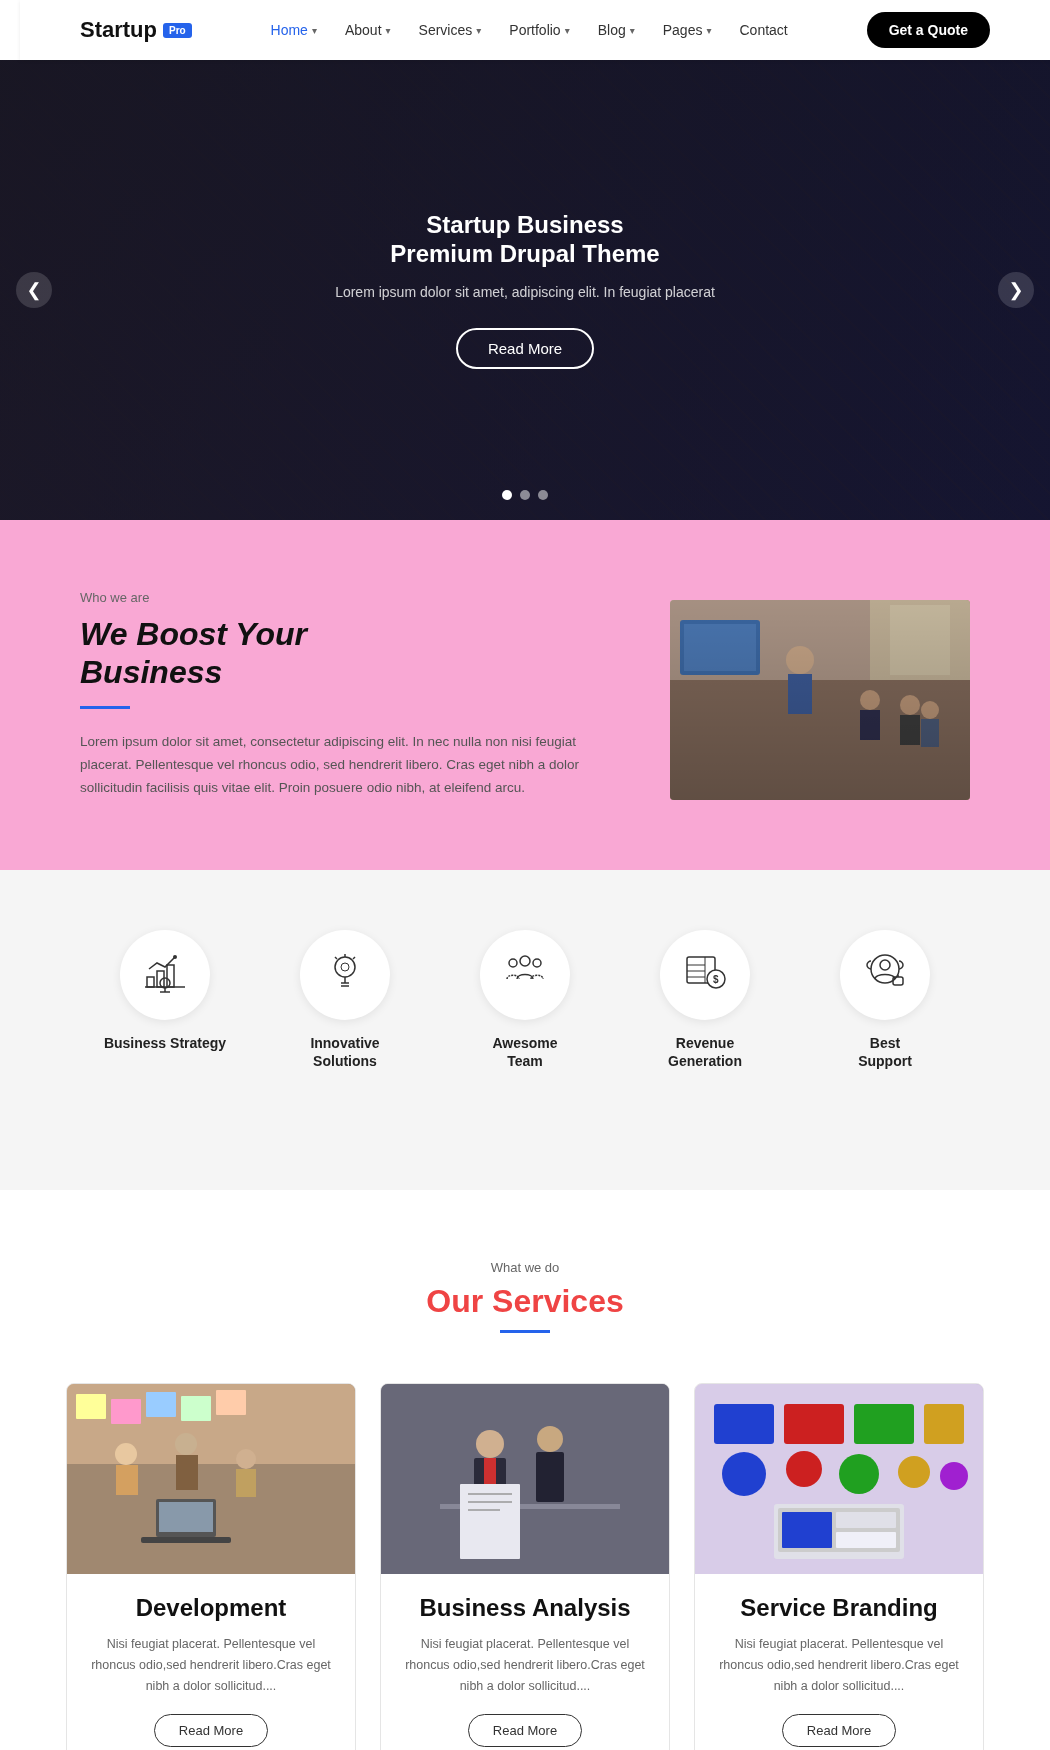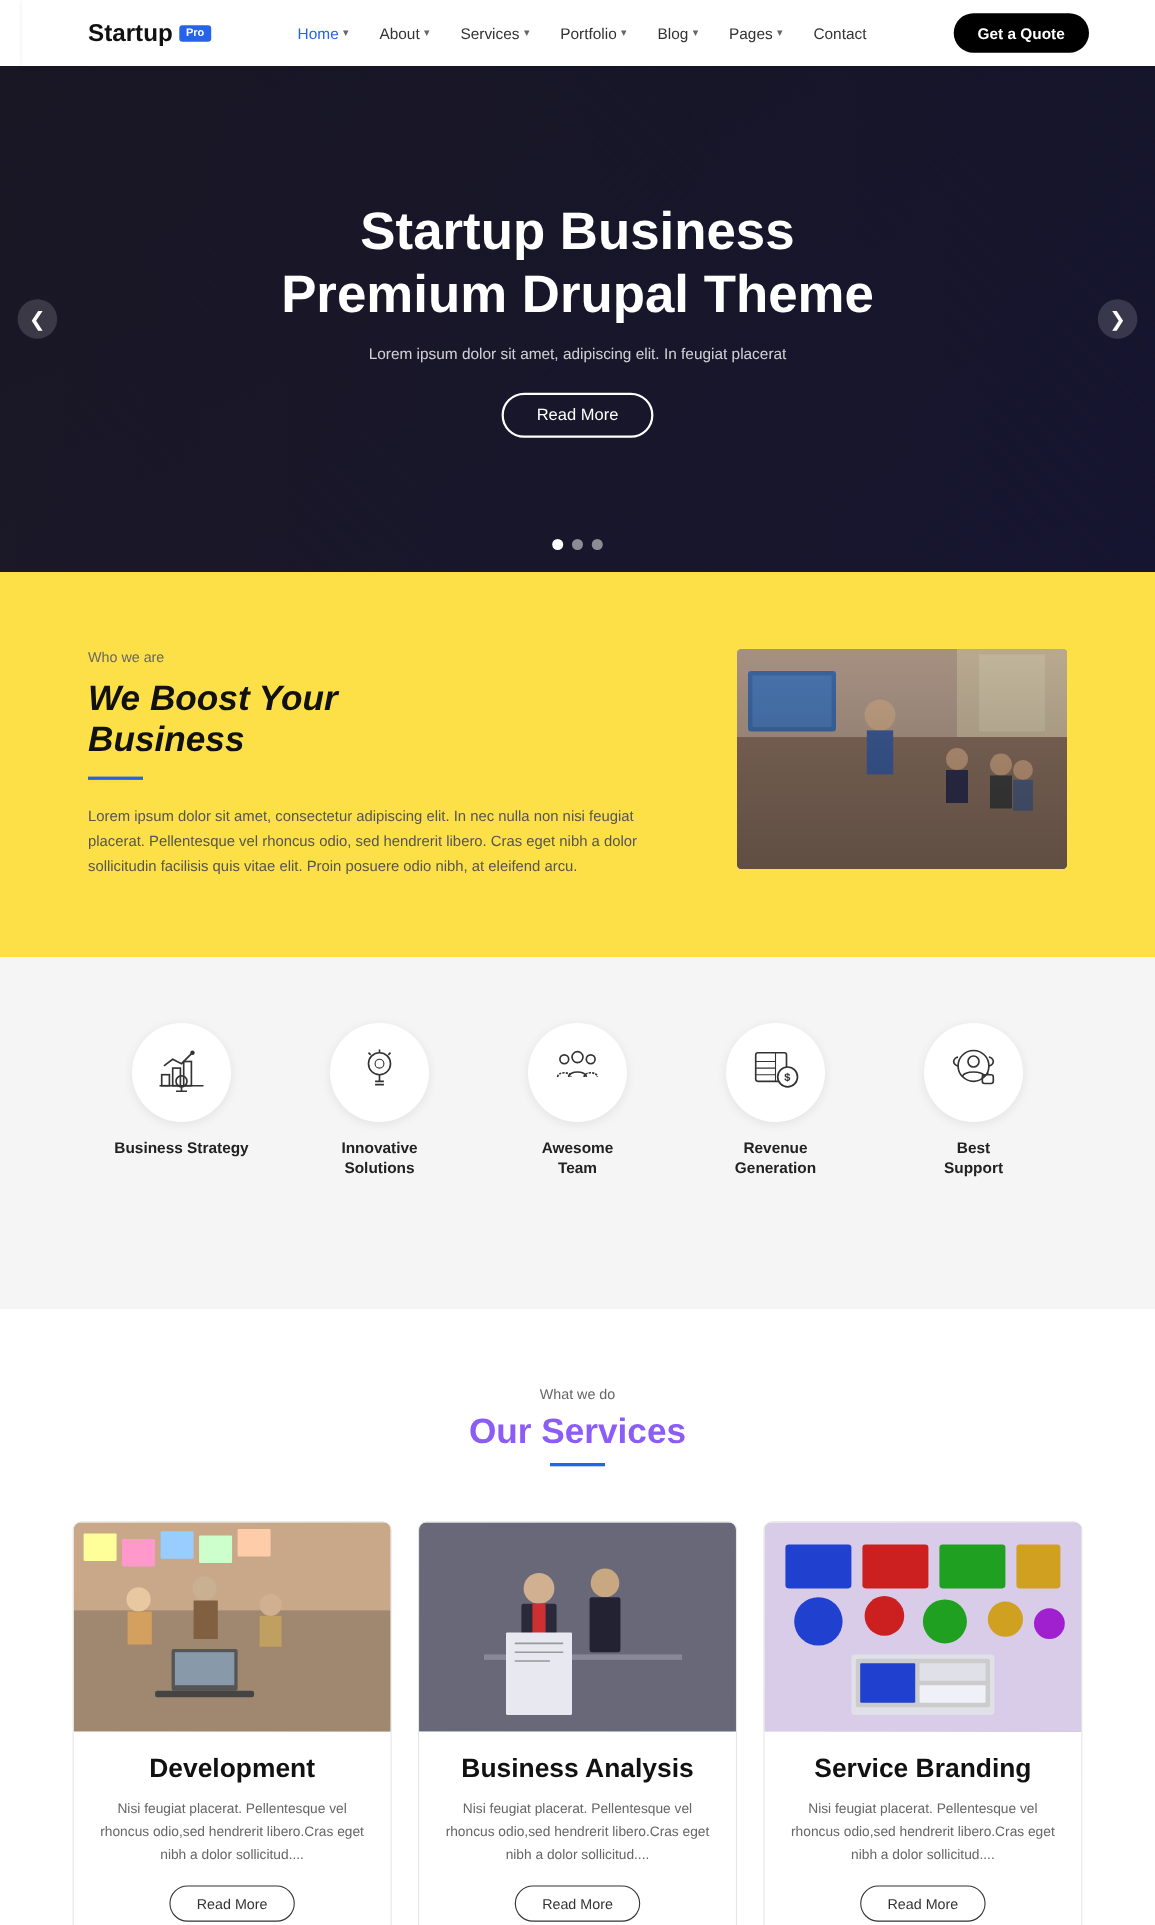--- a/index.html
+++ b/index.html
@@ -42,21 +42,21 @@
     .hero-img-sim {
       position: absolute; inset: 0;
       background: linear-gradient(to right, rgba(40,30,20,0.9) 0%, rgba(20,20,30,0.7) 100%),
         repeating-linear-gradient(45deg, #2a2020 0px, #2a2020 2px, transparent 2px, transparent 20px);
     }
     .hero-content {
       position: absolute; inset: 0; display: flex; flex-direction: column;
       align-items: center; justify-content: center; text-align: center; color: #fff;
       padding: 0 120px;
     }
-    .hero-title { font-size: 48px; font-weight: 800; line-height: 1.2; margin-bottom: 16px; }
+    .hero-title { font-size: 24px; font-weight: 800; line-height: 1.2; margin-bottom: 16px; }
     .hero-subtitle { font-size: 14px; color: rgba(255,255,255,0.8); margin-bottom: 28px; }
     .btn-hero {
       border: 2px solid #fff; background: transparent; color: #fff;
       padding: 10px 30px; border-radius: 25px; font-size: 15px; font-weight: 500; cursor: pointer;
     }
     .hero-arrow {
       position: absolute; top: 50%; transform: translateY(-50%);
       background: rgba(255,255,255,0.15); border: none; color: #fff;
       width: 36px; height: 36px; border-radius: 50%; font-size: 18px; cursor: pointer;
       display: flex; align-items: center; justify-content: center;
@@ -65,21 +65,21 @@
     .hero-arrow-right { right: 16px; }
     .hero-dots {
       position: absolute; bottom: 20px; left: 50%; transform: translateX(-50%);
       display: flex; gap: 8px;
     }
     .hero-dot { width: 10px; height: 10px; border-radius: 50%; background: rgba(255,255,255,0.5); }
     .hero-dot.active { background: #fff; }
 
     
     .who-section {
-      padding: 70px 80px; display: flex; align-items: flex-start; gap: 44px; background: #fde047;
+      padding: 70px 80px; display: flex; align-items: flex-end; gap: 44px; background: #f9a8d4;
     }
     .who-left { flex: 1; }
     .section-eyebrow { font-size: 13px; color: #666; margin-bottom: 10px; }
     .section-heading { font-size: 32px; font-weight: 800; color: #111; line-height: 1.2; margin-bottom: 14px; font-style: italic; }
     .section-underline {
       width: 50px; height: 3px; background: #2563eb; margin-bottom: 22px;
     }
     .section-body { font-size: 13.5px; color: #555; line-height: 1.7; }
     .who-right { width: 300px; height: 200px; flex-shrink: 0; border-radius: 4px; overflow: hidden; }
     .who-img-placeholder {
@@ -112,21 +112,21 @@
     .feature-icon { font-size: 32px; }
     .feature-label { font-size: 14px; font-weight: 600; color: #222; text-align: center; line-height: 1.3; }
 
     
     .spacer { height: 60px; background: #f5f5f5; }
 
     
     .services-section { padding: 70px 60px; background: #fff; }
     .services-header { text-align: center; margin-bottom: 50px; }
     .services-eyebrow { font-size: 13px; color: #666; margin-bottom: 8px; }
-    .services-title { font-size: 32px; font-weight: 800; color: #8b5cf6; margin-bottom: 10px; }
+    .services-title { font-size: 32px; font-weight: 800; color: #ef4444; margin-bottom: 10px; }
     .services-underline {
       width: 50px; height: 3px; background: #2563eb; margin: 0 auto;
     }
     .services-grid { display: flex; gap: 24px; justify-content: center; }
     .service-card {
       flex: 1; max-width: 290px; border: 1px solid #e5e5e5; border-radius: 8px;
       overflow: hidden; text-align: center; padding-bottom: 24px;
     }
     .service-img {
       width: 100%; height: 190px;

